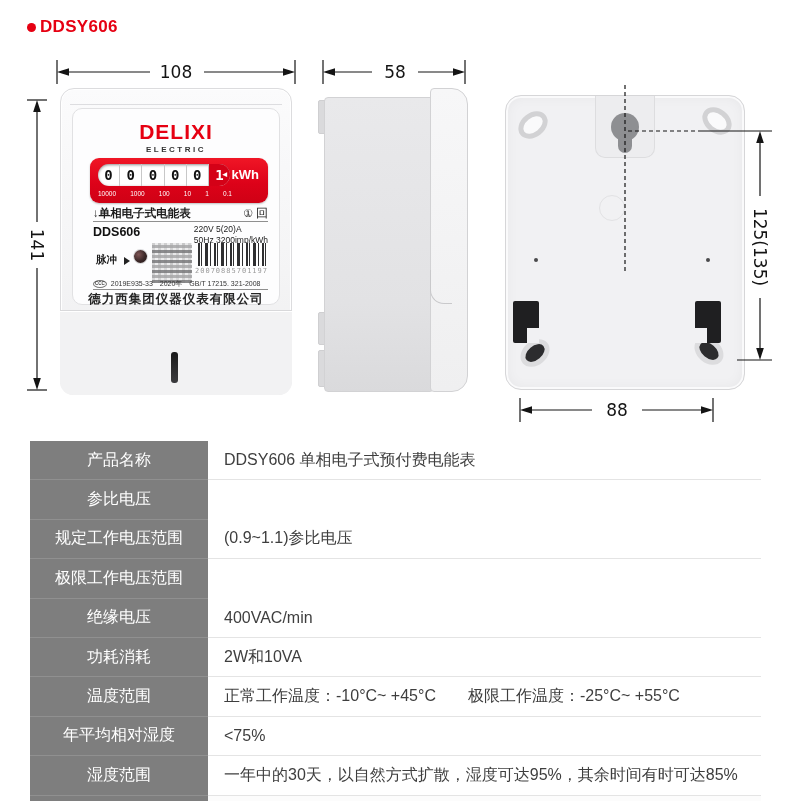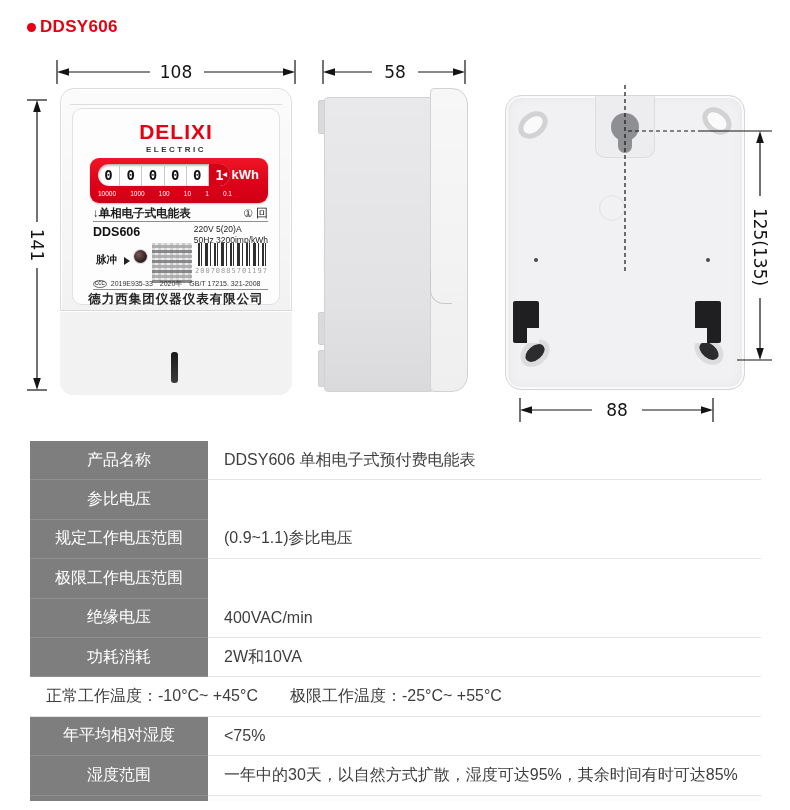--- a/index.html
+++ b/index.html
@@ -285,20 +285,21 @@
     </div>
     <div class="srow">
       <div class="lbl">绝缘电压</div>
       <div class="val">400VAC/min</div>
     </div>
     <div class="srow">
       <div class="lbl">功耗消耗</div>
       <div class="val">2W和10VA</div>
     </div>
     <div class="srow">
+      <div class="lbl">温度范围</div>
       <div class="val">正常工作温度：-10°C~ +45°C　　极限工作温度：-25°C~ +55°C</div>
     </div>
     <div class="srow">
       <div class="lbl">年平均相对湿度</div>
       <div class="val">&lt;75%</div>
     </div>
     <div class="srow">
       <div class="lbl">湿度范围</div>
       <div class="val">一年中的30天，以自然方式扩散，湿度可达95%，其余时间有时可达85%</div>
     </div>

